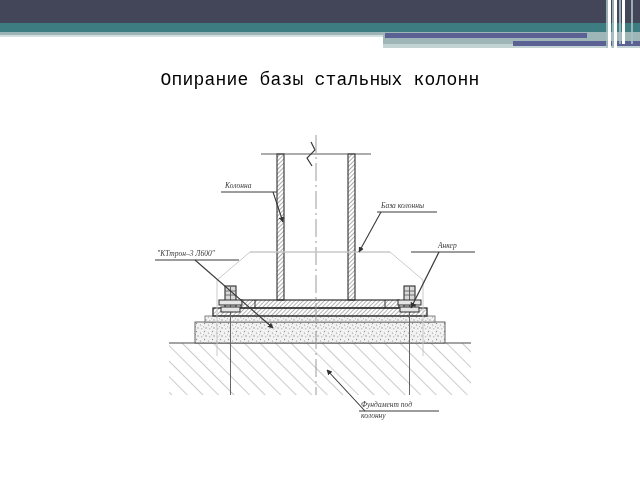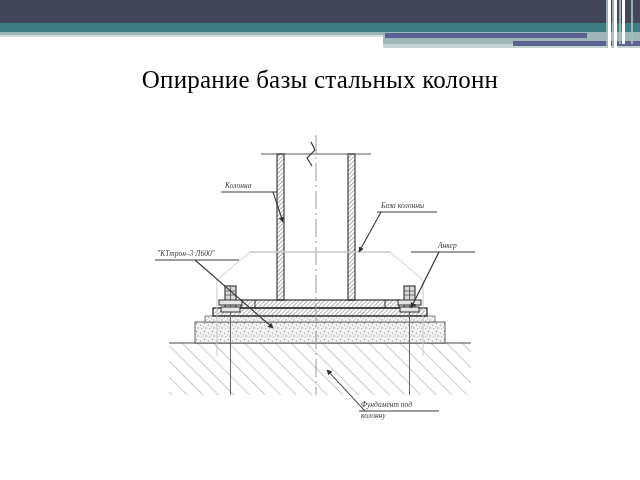--- a/index.html
+++ b/index.html
@@ -96,22 +96,22 @@
   .vstripe-w.w2 { left: 614px; }
   .vstripe-w.w3 { left: 622px; height: 44px; }
 
   
   .slide-title {
     position: absolute;
     left: 0;
     top: 64px;
     width: 640px;
     text-align: center;
-    font-family: Liberation Serif, serif;
-    font-size: 25px;
+    font-family: Liberation Mono, monospace;
+    font-size: 18px;
     line-height: 32px;
     color: #000000;
     letter-spacing: 0.2px;
   }
 
   
   .drawing-wrap {
     position: absolute;
     left: 155px;
     top: 130px;

